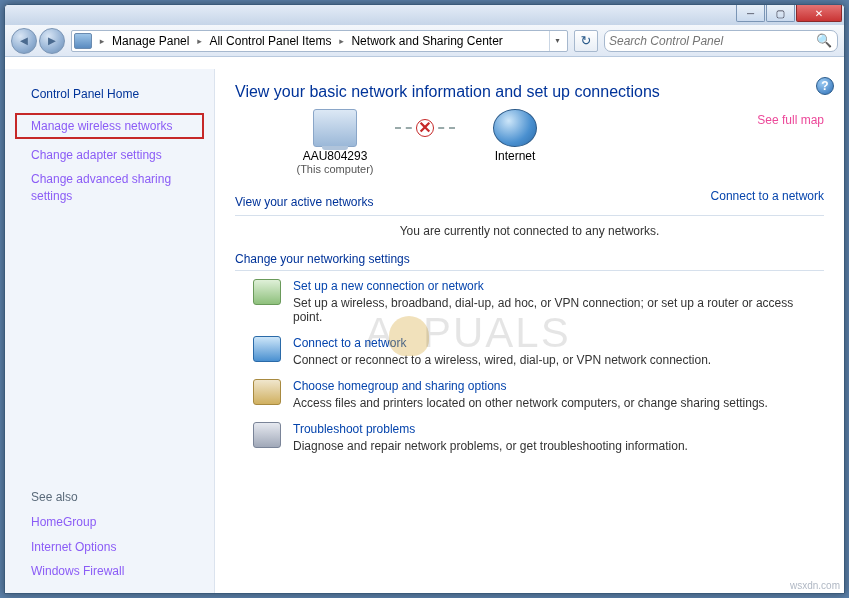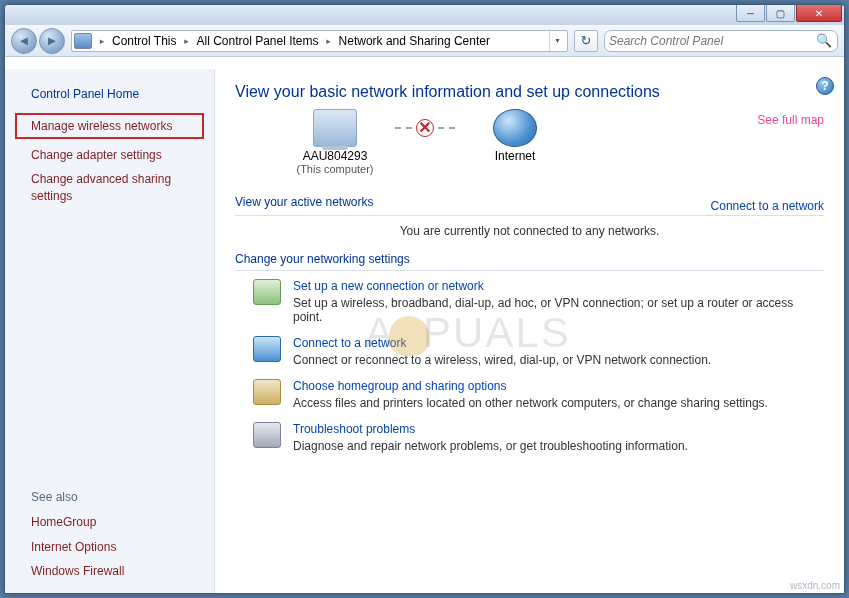--- a/index.html
+++ b/index.html
@@ -148,21 +148,21 @@
       padding: 18px 10px 10px 10px;
       display: flex;
       flex-direction: column;
     }
     .sidebar .home {
       color: #003399;
       font-size: 12px;
       margin: 0 6px 12px 16px;
     }
     .sidebar .navlink {
-      color: #7f1d1d;
+      color: #8b5cf6;
       font-size: 12px;
       padding: 4px 6px 4px 16px;
       cursor: pointer;
       line-height: 1.35;
     }
     .sidebar .highlight {
       border: 2px solid #c62828;
       padding: 3px 4px 3px 14px;
       margin: 0 0 4px 0;
     }
@@ -247,21 +247,21 @@
       position: absolute; right: 20px; top: 44px;
       color: #ec4899; font-size: 12px; cursor: pointer;
     }
     .section-hd {
       color: #003399;
       font-size: 12px;
       margin: 6px 0 4px 0;
     }
     .hr { border: none; border-top: 1px solid #d6e0ec; margin: 2px 0 8px 0; }
     .activerow {
-      display: flex; align-items: flex-end; justify-content: space-between; gap: 42px;
+      display: flex; align-items: flex-start; justify-content: space-between; gap: 42px;
     }
     .activerow .connect { color: #0645ad; cursor: pointer; }
     .tasklist { margin-top: 6px; }
     .task {
       display: flex; align-items: flex-start;
       margin: 8px 0 12px 18px;
       gap: 12px;
     }
     .task .ticon {
       width: 28px; height: 26px;
@@ -308,21 +308,21 @@
   </div>
 
   <div class="navrow">
     <div class="navbtns">
       <div class="navcircle">◄</div>
       <div class="navcircle">►</div>
     </div>
     <div class="addrbar">
       <div class="addr-icon"></div>
       <span class="crumb-sep">▸</span>
-      <span class="crumb">Control This</span>
+      <span class="crumb">Manage Panel</span>
       <span class="crumb-sep">▸</span>
       <span class="crumb">All Control Panel Items</span>
       <span class="crumb-sep">▸</span>
       <span class="crumb">Network and Sharing Center</span>
       <span class="addr-drop">▾</span>
     </div>
     <div class="refresh">↻</div>
     <div class="searchbox">
       <input placeholder="Search Control Panel" style="">
       <span class="sicon">🔍</span>

